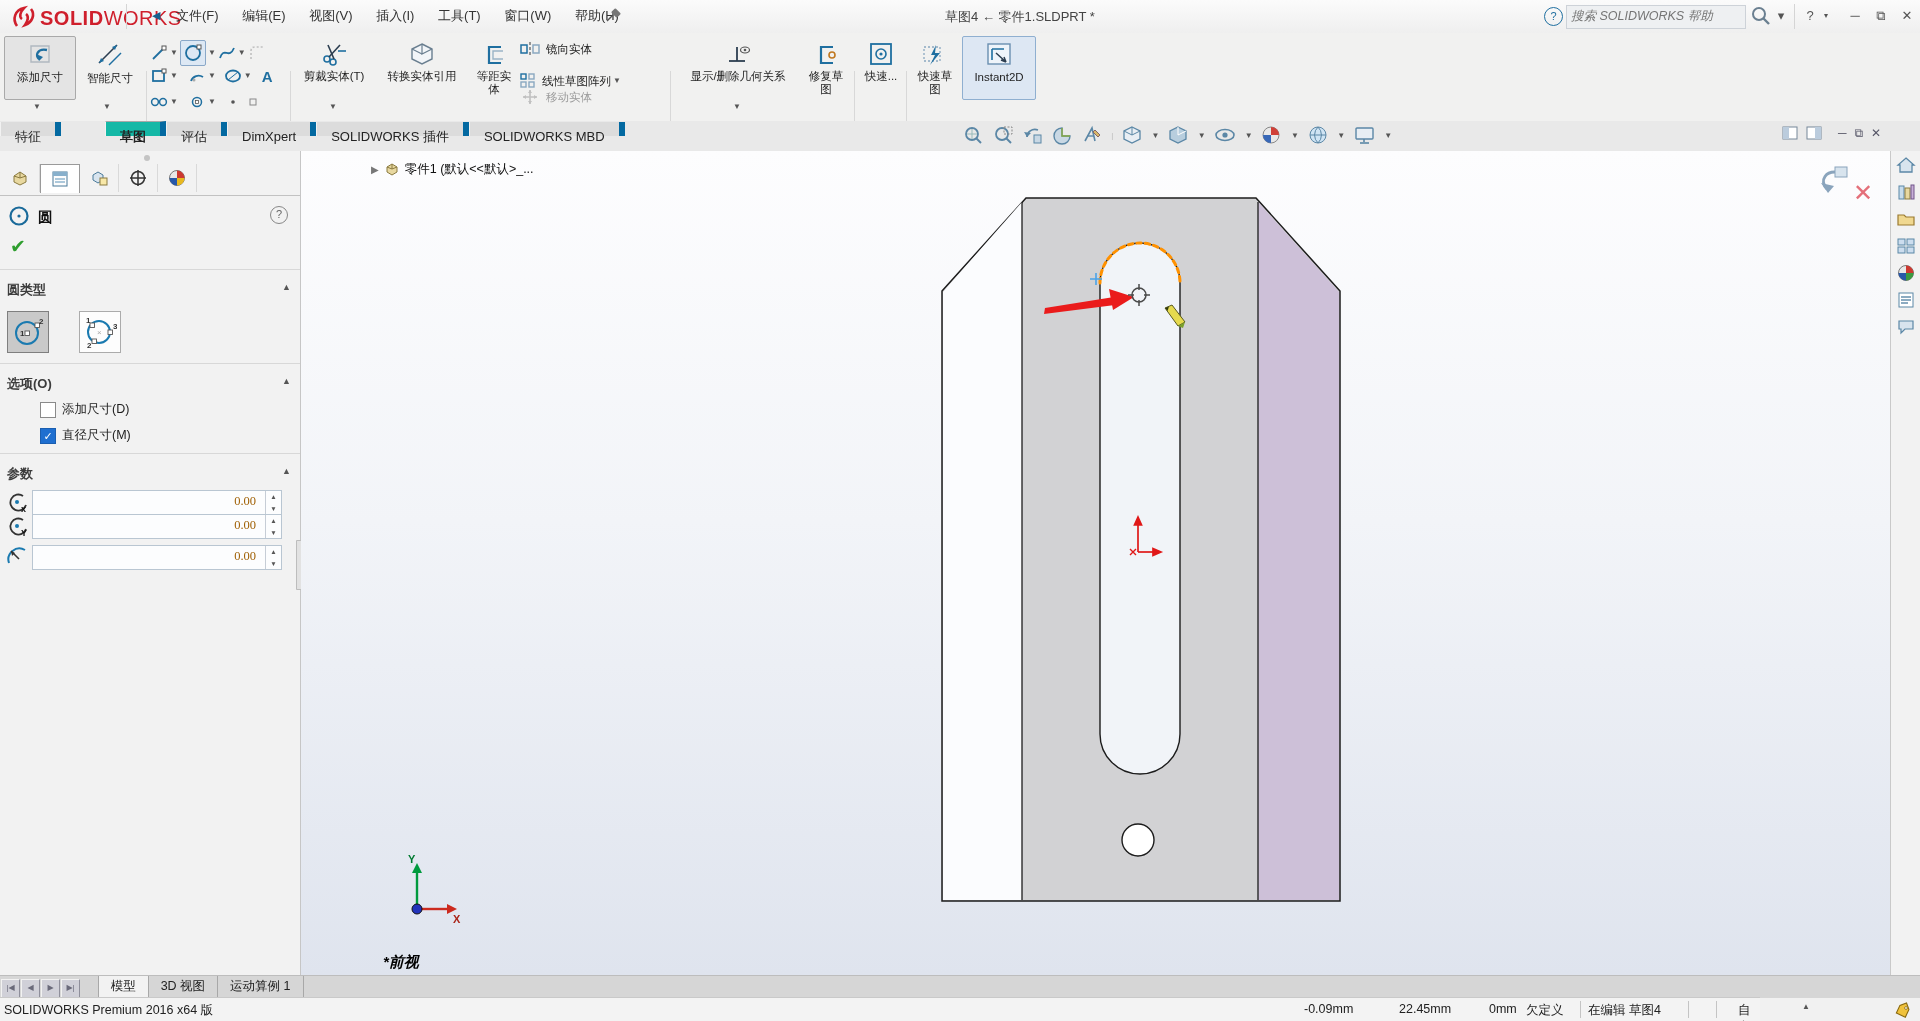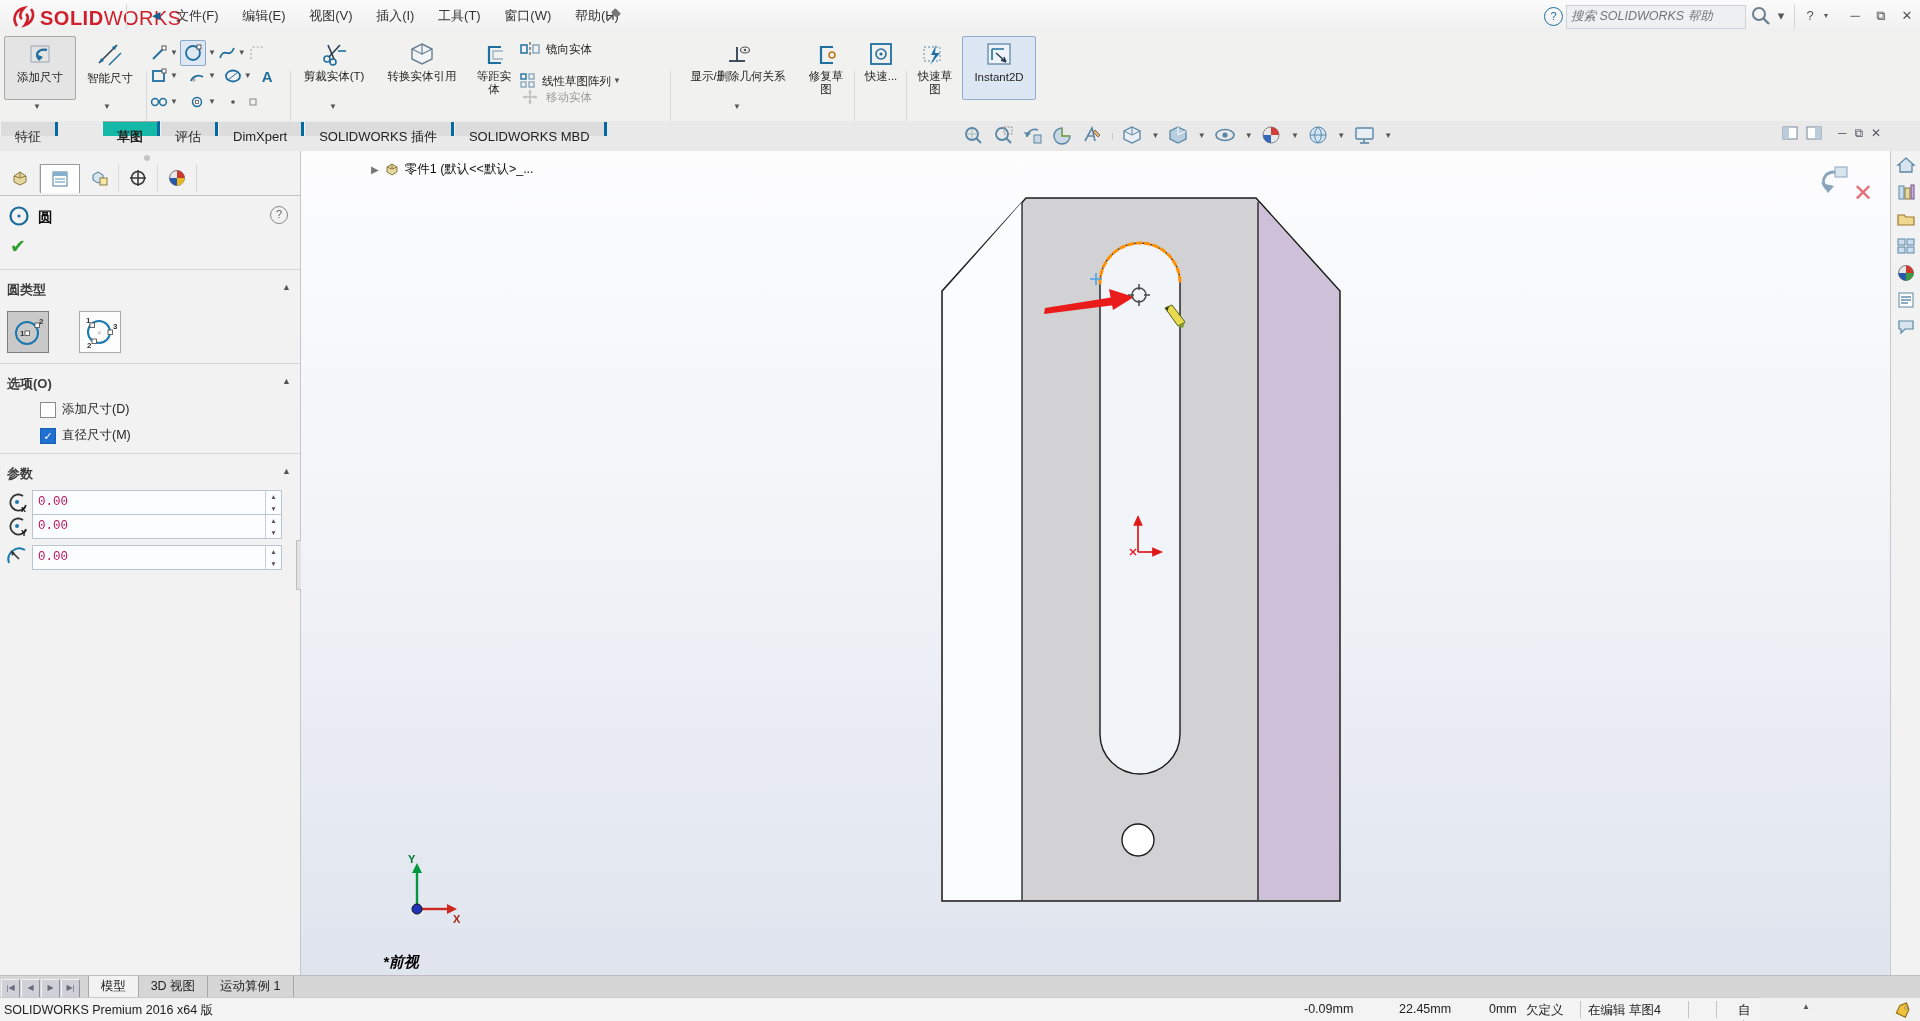--- a/index.html
+++ b/index.html
@@ -19,35 +19,35 @@
   .rib-label{font-size:11.5px;color:#1e1e1e;text-align:center;line-height:13px;}
   .rib-label.gray{color:#9b9b9b;}
   .bigbtn{border:1px solid transparent;text-align:center;}
   .bigbtn.sel{background:#e4e4e4;border:1px solid #a9a9a9;border-radius:2px;}
   .bigbtn.sel2{background:#dde7f3;border:1px solid #8fafd0;border-radius:2px;}
   .dd{color:#555;font-size:8px;line-height:8px;}
   .toolcell{width:18px;height:20px;display:flex;align-items:center;justify-content:center;}
   .toolsel{background:#dde8f4;border:1px solid #8aa8c8;border-radius:2px;}
   
   #tabstrip{left:0;top:121px;width:1920px;height:30px;background:#e9e9e9;border-bottom:1px solid #b3b3b3;}
-  .rtab{display:inline-block;height:14px;line-height:29px;padding:0 14px;font-size:13px;color:#222;background:#dcdcdc;border-right:3px solid #0369a1;border-left:1px solid #f2f2f2;}
+  .rtab{display:inline-block;height:14px;line-height:29px;padding:0 14px;font-size:13px;color:#222;background:#dcdcdc;border-right:6px solid #0369a1;border-left:1px solid #f2f2f2;}
   .rtab.active{background:#14b8a6;font-weight:bold;border-top:1px solid #a8a8a8;margin-left:44px;}
   .hud-ic{display:inline-flex;align-items:center;margin-right:5px;vertical-align:middle;}
   
   #pm{left:0;top:151px;width:300px;height:824px;background:#f2f2f2;border-right:1px solid #c6c6c6;}
   .pmtab{width:38px;height:28px;display:inline-flex;align-items:center;justify-content:center;border-right:1px solid #d9d9d9;}
   .pmtab.sel{background:#ffffff;border:1px solid #9a9a9a;border-bottom:none;}
   .sechead{font-weight:bold;font-size:13px;color:#3c3c3c;}
   .caret{color:#555;font-size:9px;}
   .divline{left:0;width:300px;height:1px;background:#d8d8d8;}
   .cb{width:14px;height:14px;border:1px solid #8a8a8a;background:#fff;}
   .cb.on{background:#1f6fd0;border-color:#1a5eb0;color:#fff;font-size:11px;line-height:14px;text-align:center;}
   .cblab{font-size:12.5px;color:#1c1c1c;}
   .pfield{width:248px;height:23px;background:#fcfdfe;border:1px solid #b9c6d2;}
-  .pfield input{width:218px;height:21px;border:none;background:transparent;font-size:12.5px;color:#be185d;padding:0 5px;outline:none;font-family:Liberation Mono, monospace;}
+  .pfield input{width:218px;height:21px;border:none;background:transparent;font-size:12.5px;color:#a16207;padding:0 5px;outline:none;font-family:Liberation Serif, serif;text-align:right;}
   .spin{position:absolute;right:0;top:0;width:15px;height:23px;border-left:1px solid #c6cdd6;display:flex;flex-direction:column;}
   .spin div{flex:1;font-size:6.5px;color:#555;text-align:center;line-height:11px;}
   .typebtn{width:40px;height:40px;display:flex;align-items:center;justify-content:center;}
   
   #viewport{left:301px;top:151px;width:1589px;height:824px;background:linear-gradient(180deg,#fdfdfe 0%,#f2f4f8 45%,#dfe4ee 100%);overflow:hidden;}
   #flytree{left:70px;top:10px;font-size:12.5px;color:#111;display:flex;align-items:center;gap:5px;}
   #viewlabel{left:82px;top:802px;font-size:15px;font-weight:bold;color:#000;font-style:italic;}
   
   #taskpane{left:1890px;top:151px;width:30px;height:824px;background:#f2f2f2;border-left:1px solid #c9c9c9;}
   .tpic{width:30px;height:27px;display:flex;align-items:center;justify-content:center;}
@@ -79,20 +79,21 @@
       <span class="menu-item">视图(V)</span>
       <span class="menu-item">插入(I)</span>
       <span class="menu-item">工具(T)</span>
       <span class="menu-item">窗口(W)</span>
       <span class="menu-item">帮助(H)</span>
     </div>
     <svg class="abs" style="left:604px;top:8px" width="18" height="16">
       <line x1="3" y1="13" x2="9" y2="7" stroke="#555" stroke-width="1.5"></line>
       <rect x="8" y="2" width="8" height="6" rx="1" transform="rotate(45 12 5)" fill="#777"></rect>
     </svg>
+    <div id="win-title" class="abs">草图4 ← 零件1.SLDPRT *</div>
 
     <div class="abs" style="left:1544px;top:7px;width:17px;height:17px;border:1.5px solid #1f6fa0;border-radius:50%;color:#1f6fa0;font-size:11px;text-align:center;line-height:16px">?</div>
     <div id="searchbox" class="abs">
       <input readonly="" placeholder="搜索 SOLIDWORKS 帮助" style="">
     </div>
     <svg class="abs" style="left:1750px;top:6px" width="22" height="20">
       <circle cx="9" cy="8" r="6" fill="none" stroke="#6a7f90" stroke-width="2"></circle>
       <line x1="13" y1="12" x2="19" y2="18" stroke="#6a7f90" stroke-width="2.4"></line>
     </svg>
     <div class="abs titlebtn" style="left:1774px;width:14px">▾</div>
@@ -671,21 +672,21 @@
       </div>
     <div class="tpic">
         <svg width="20" height="18">
           <path d="M3,3 L17,3 L17,11 L9,11 L5,15 L5,11 L3,11 Z" fill="#d8e4ee" stroke="#5b87a6" stroke-width="1.2"></path>
         </svg>
       </div>
   </div>
 
   <div id="doctabs" class="abs">
     <span class="navbtn">|◀</span><span class="navbtn">◀</span><span class="navbtn">▶</span><span class="navbtn">▶|</span>
-    <span class="dtab active" style="margin-left:4px">模型</span><span class="dtab">3D 视图</span><span class="dtab">运动算例 1</span>
+    <span class="dtab active" style="margin-left:14px">模型</span><span class="dtab">3D 视图</span><span class="dtab">运动算例 1</span>
   </div>
 
   <div id="statusbar" class="abs">
     <span class="stat" style="left:4px">SOLIDWORKS Premium 2016 x64 版</span>
     <span class="stat" style="left:1304px">-0.09mm</span>
     <span class="stat" style="left:1399px">22.45mm</span>
     <span class="stat" style="left:1489px">0mm</span>
     <span class="stat" style="left:1526px">欠定义</span>
     <span class="vsep" style="left:1580px"></span>
     <span class="stat" style="left:1588px">在编辑 草图4</span>

